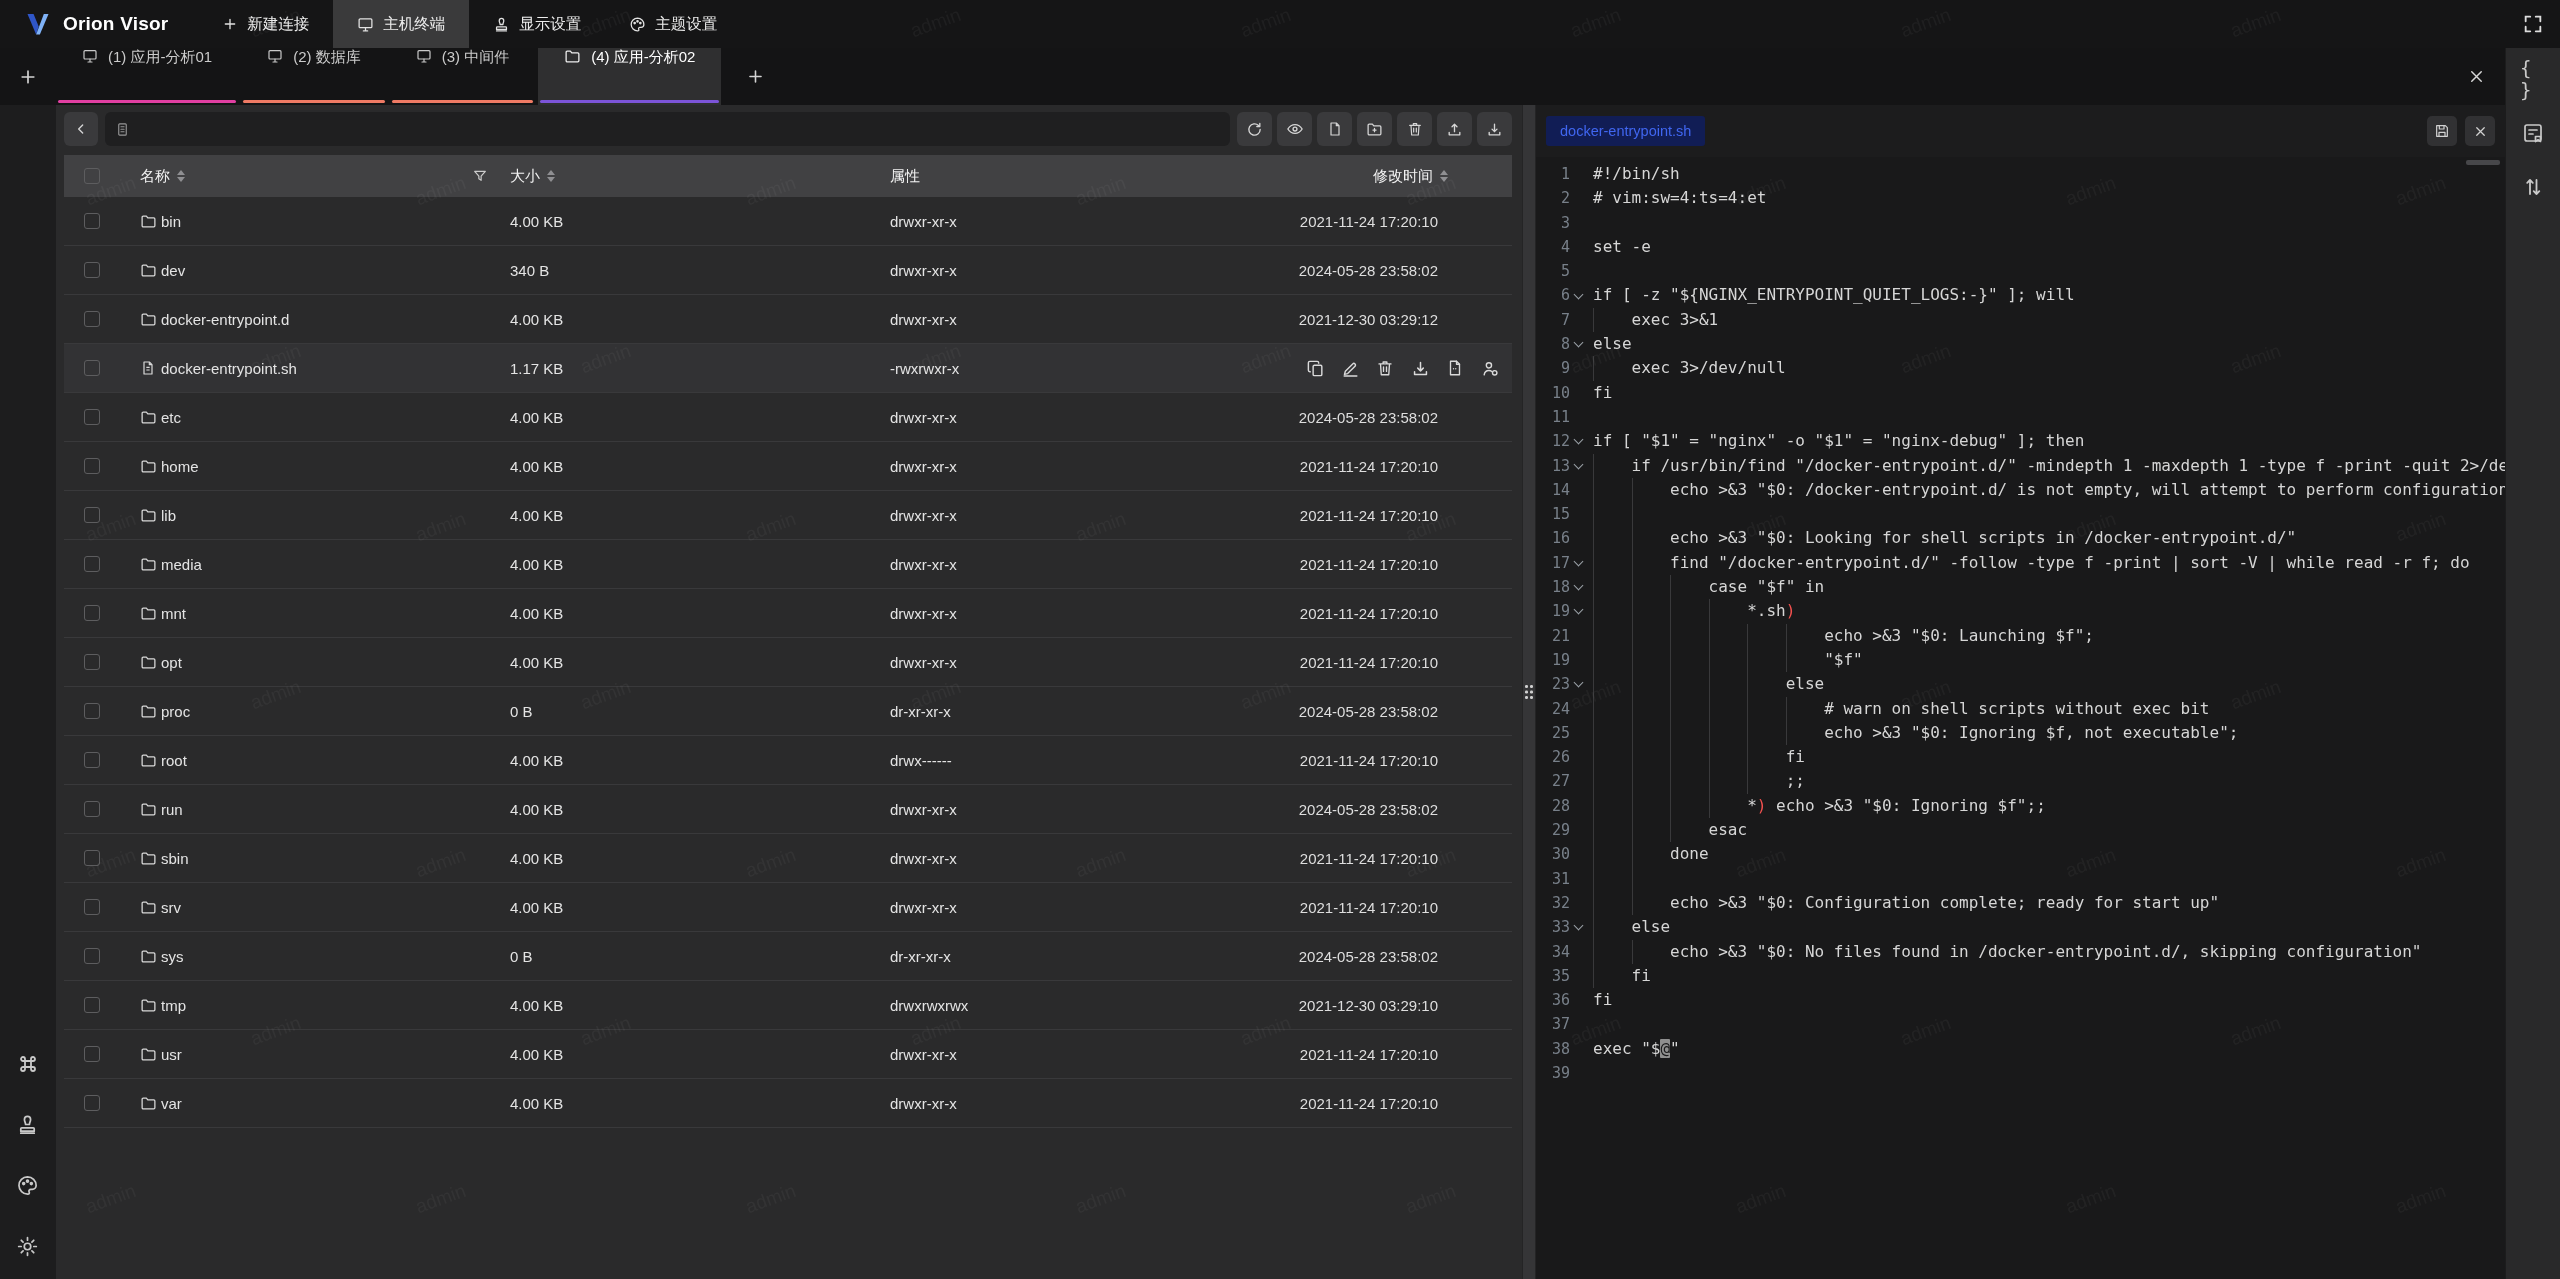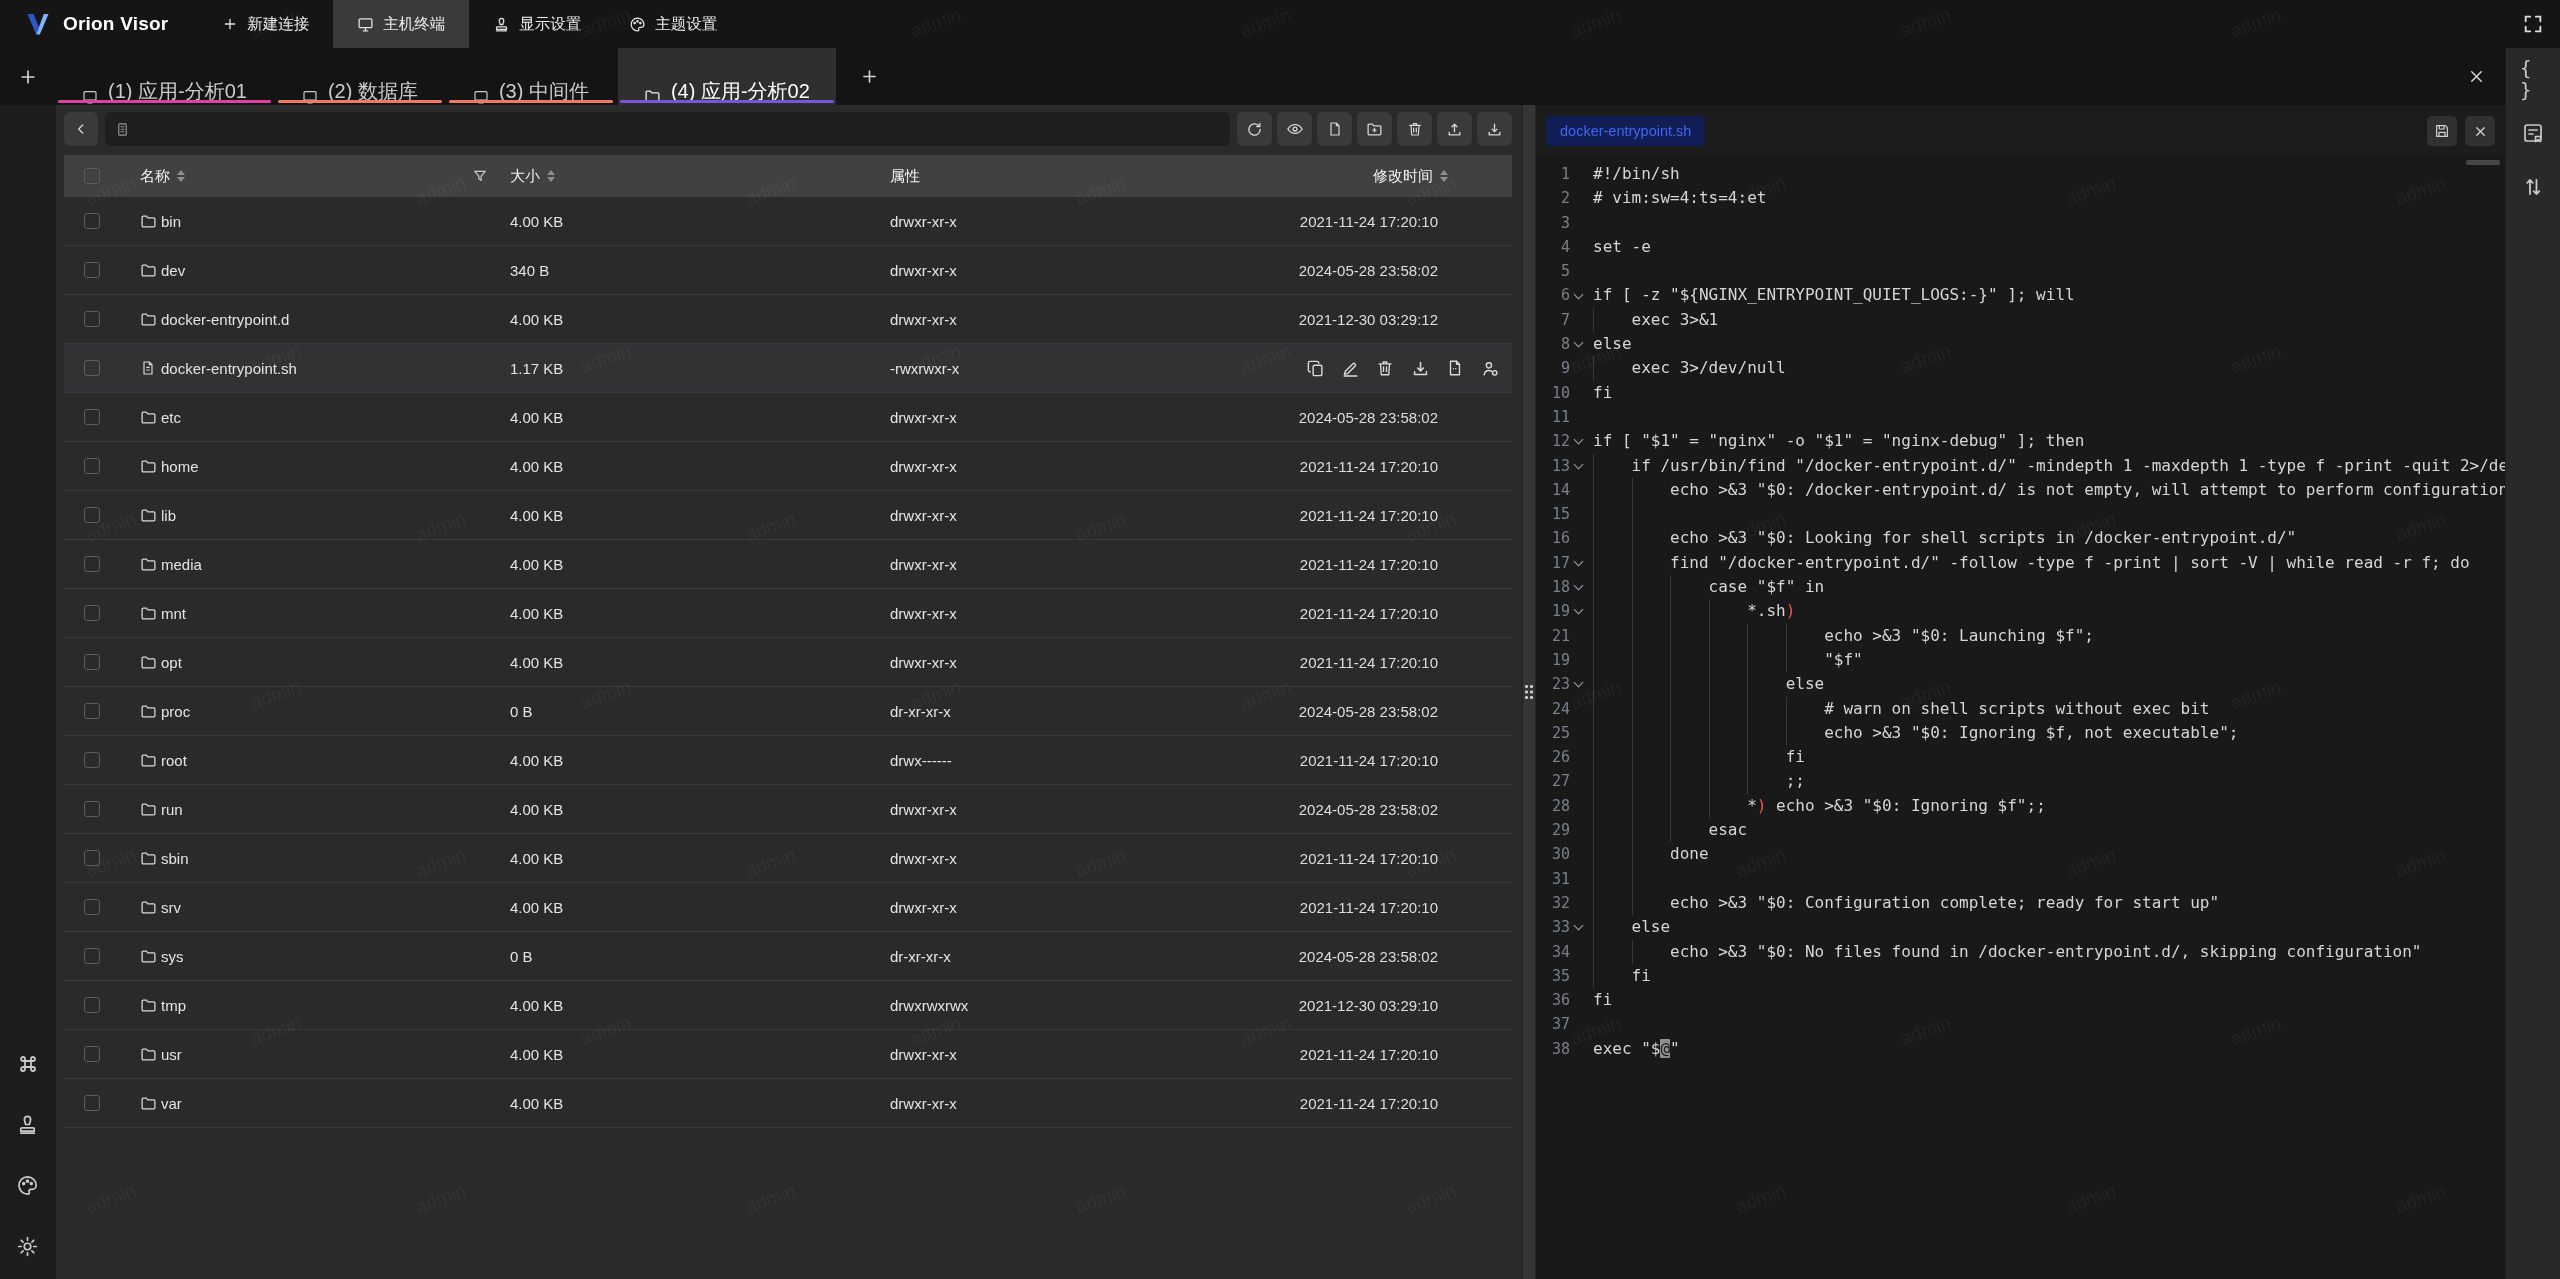--- a/index.html
+++ b/index.html
@@ -17,21 +17,21 @@
   .win-btn { position:absolute; right:16px; top:13px; width:22px; height:22px; color:#dddddd; }
 
   
   .shell { display:flex; height:1231px; }
   .left-col { width:2505px; display:flex; flex-direction:column; }
 
   
   .tabbar { height:57px; background:#141415; display:flex; align-items:stretch; }
   .tab-add { width:56px; display:flex; align-items:center; justify-content:center; color:#d4d4d4; }
   .tab-add.right { width:62px; }
-  .tab { position:relative; display:flex; align-items:flex-end; gap:10px; padding:0 26px; margin-right:3px; font-size:20px; color:#cbcbcb; }
+  .tab { position:relative; display:flex; align-items:flex-start; gap:10px; padding:0 26px; margin-right:3px; font-size:15px; color:#cbcbcb; }
   .tab.active { background:#2f2f30; color:#ffffff; }
   .tab .ic { color:#c9c9c9; }
   .tab.active .ic { color:#f0f0f0; }
   .underline { position:absolute; left:2px; right:2px; bottom:2px; height:3px; border-radius:2px; }
   .tab-close { margin-left:auto; align-self:center; margin-right:18px; width:20px; height:20px; color:#d8d8d8; }
 
   
   .content { flex:1; display:flex; background:#2a2a2b; min-height:0; }
   .left-strip { width:56px; background:#1d1d1e; display:flex; flex-direction:column; justify-content:flex-end; align-items:center; gap:37px; padding-bottom:20px; }
   .left-strip .strip-btn { width:24px; height:24px; color:#c9c9c9; }
@@ -974,20 +974,25 @@
             <div class="cline">
               <span class="lnum">37</span>
               <span class="lfold"></span>
               <span class="ltext"></span>
             </div>
             <div class="cline">
               <span class="lnum">38</span>
               <span class="lfold"></span>
               <span class="ltext"><span class="seg d">exec "$</span><span class="seg cur">@</span><span class="seg d">"</span></span>
             </div>
+            <div class="cline">
+              <span class="lnum">39</span>
+              <span class="lfold"></span>
+              <span class="ltext"></span>
+            </div>
           </div>
       </div>
     </div>
   </div>
 
   <div class="right-strip">
     <span class="strip-btn">
         <span class="braces-txt">{ }</span>
       </span>
     <span class="strip-btn">

